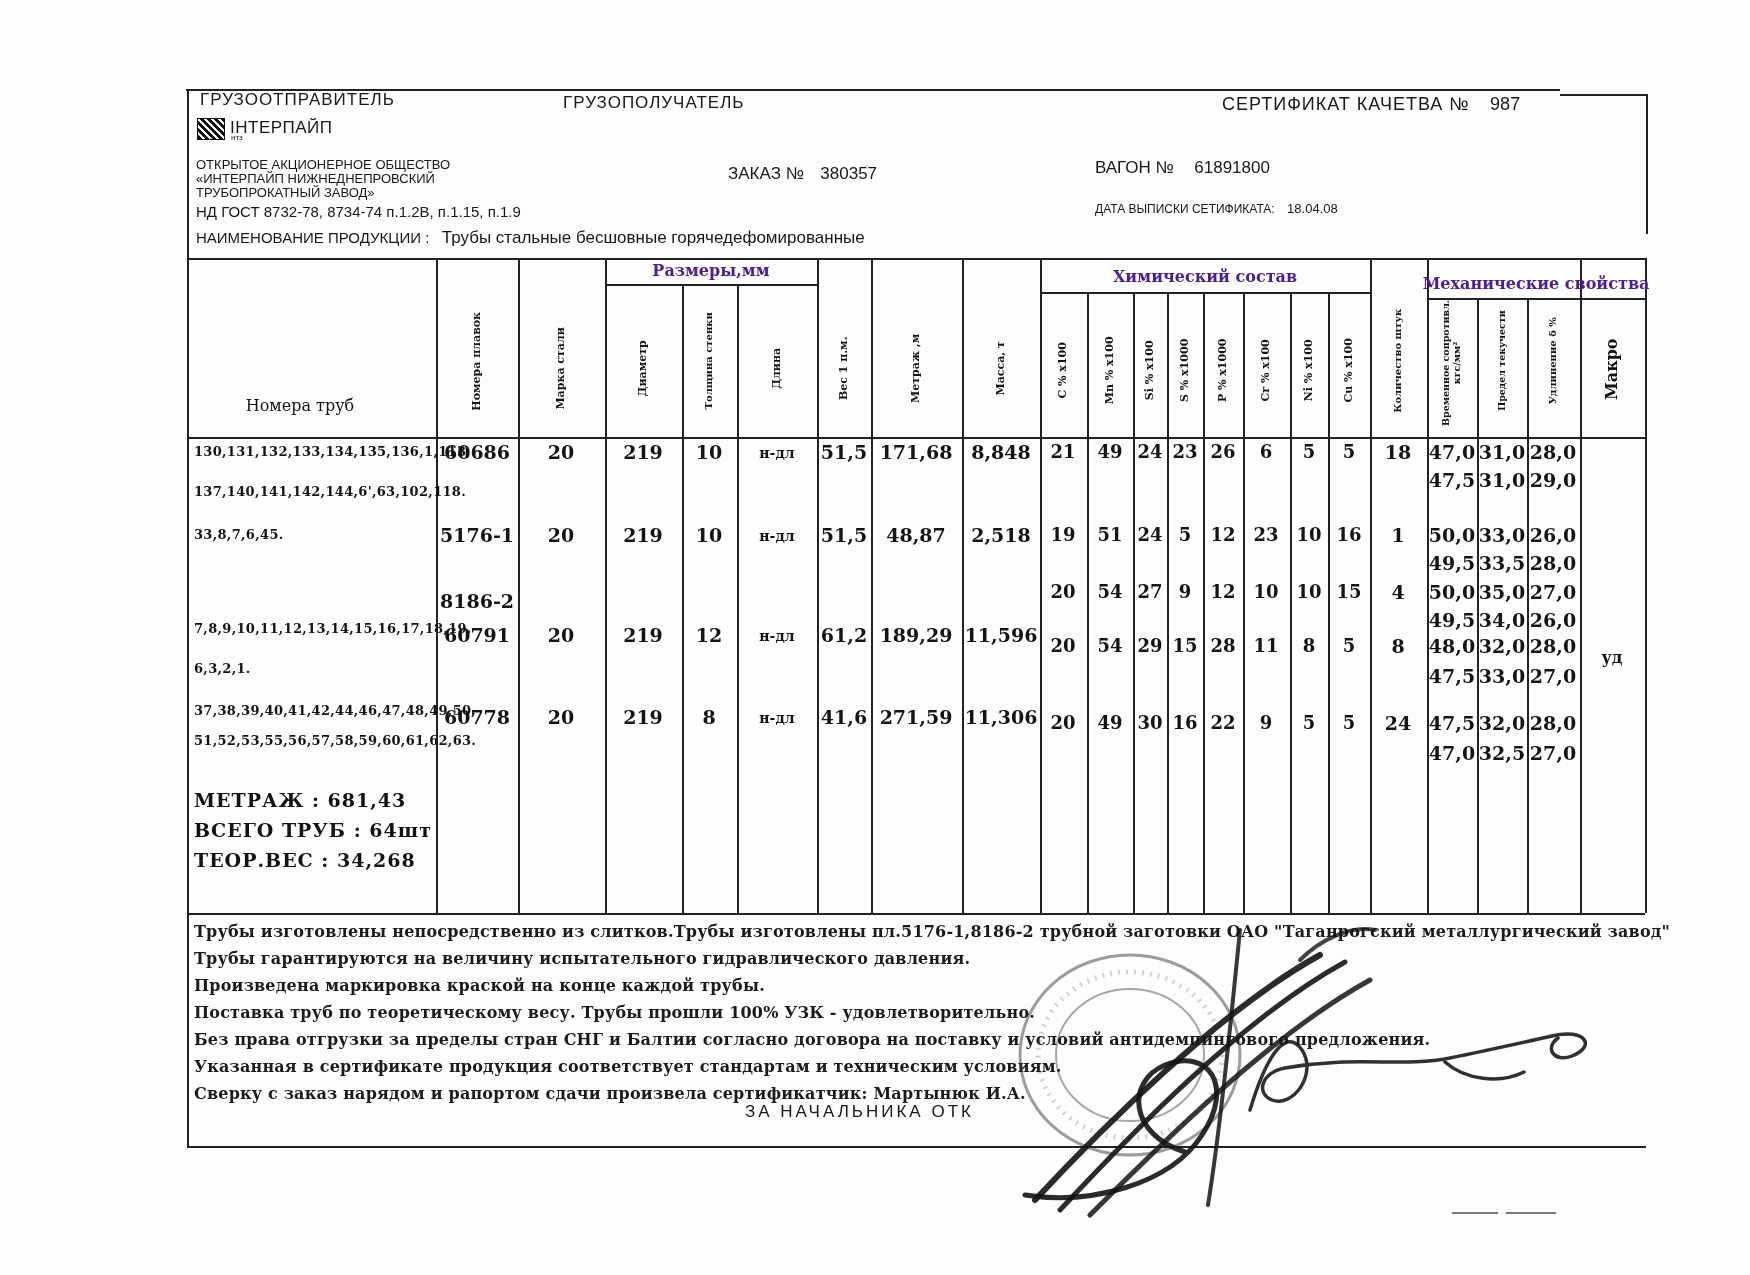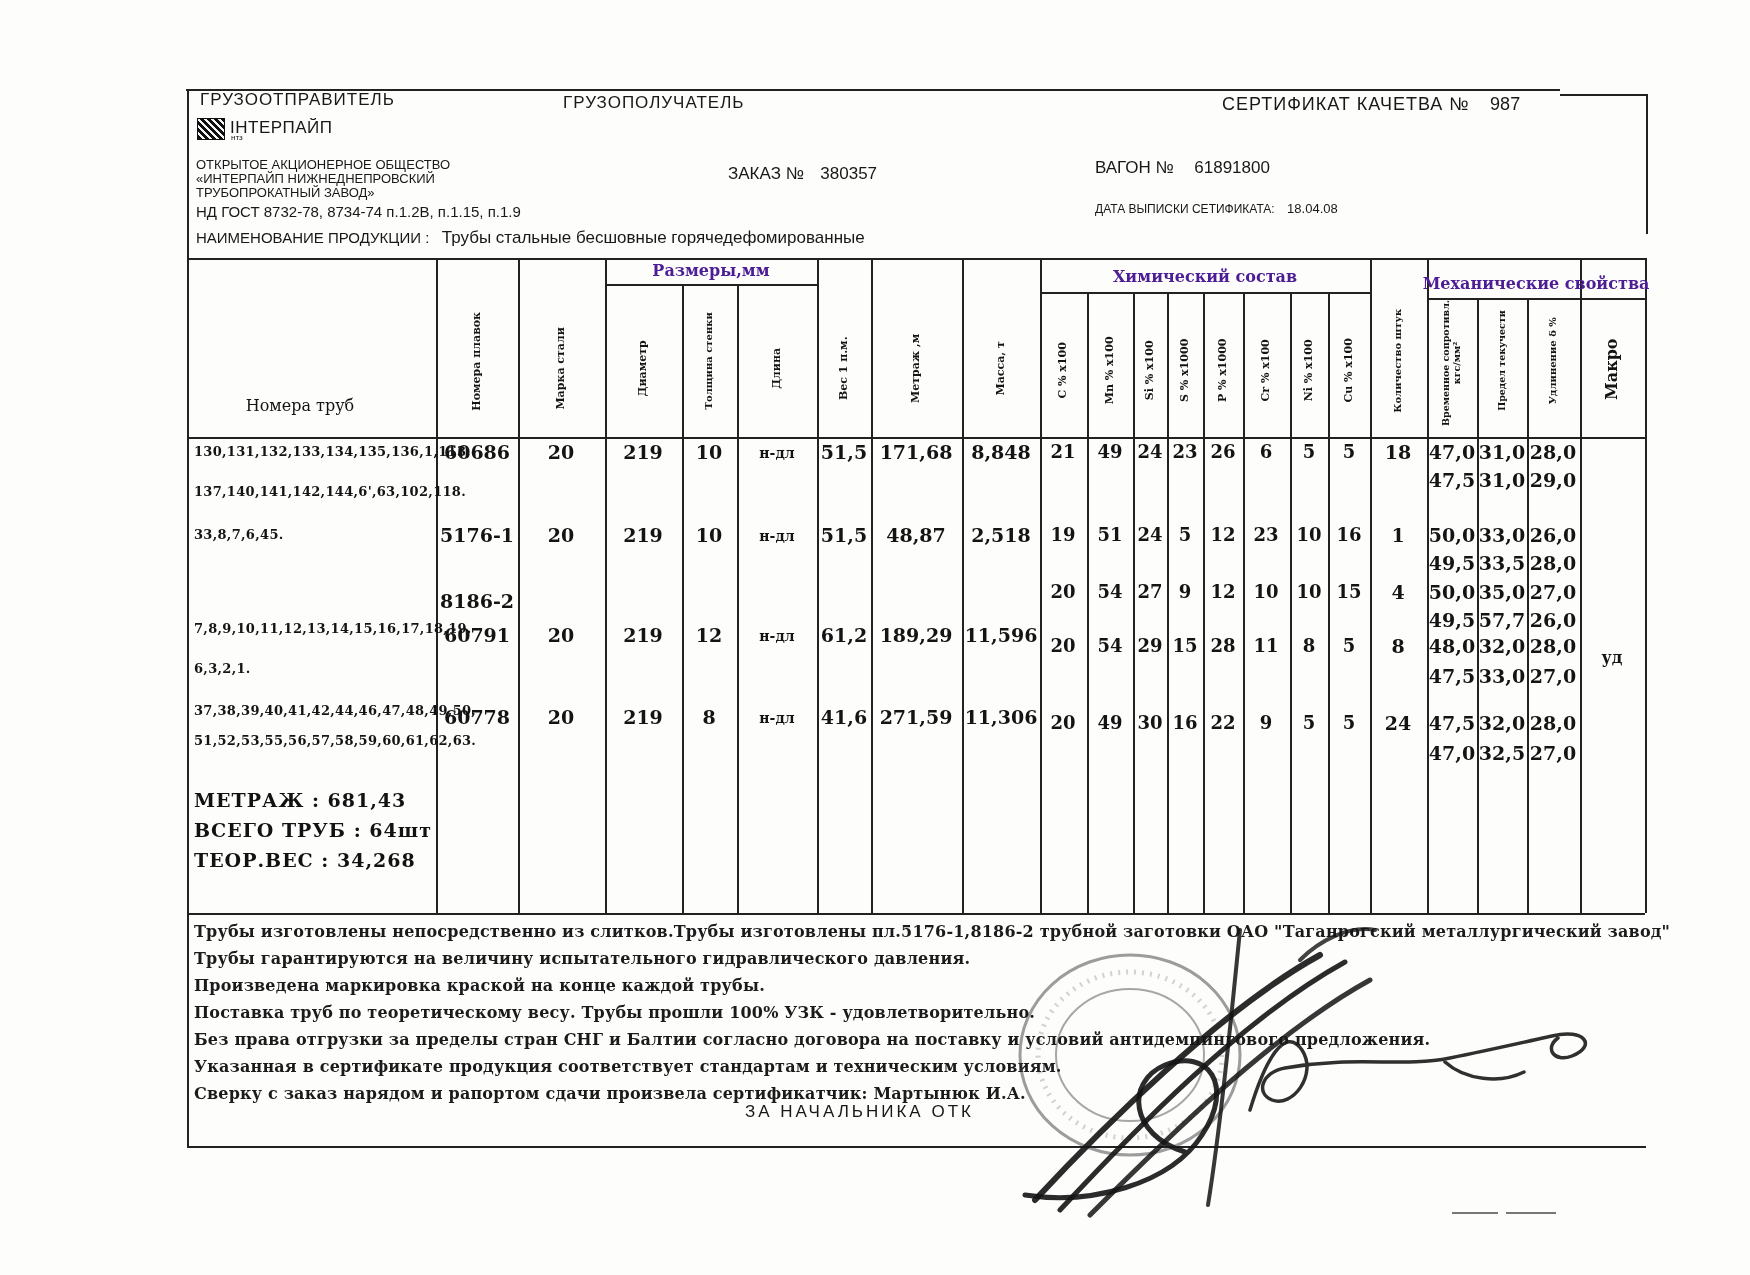--- a/index.html
+++ b/index.html
@@ -196,21 +196,21 @@
   <div class="c ch" style="left:1185px;top:581px">9</div>
   <div class="c ch" style="left:1223px;top:581px">12</div>
   <div class="c ch" style="left:1266px;top:581px">10</div>
   <div class="c ch" style="left:1309px;top:581px">10</div>
   <div class="c ch" style="left:1349px;top:581px">15</div>
   <div class="c" style="left:1398px;top:581px">4</div>
   <div class="c" style="left:1452px;top:581px">50,0</div>
   <div class="c" style="left:1502px;top:581px">35,0</div>
   <div class="c" style="left:1553px;top:581px">27,0</div>
   <div class="c" style="left:1452px;top:609px">49,5</div>
-  <div class="c" style="left:1502px;top:609px">57,7</div>
+  <div class="c" style="left:1502px;top:609px">34,0</div>
   <div class="c" style="left:1553px;top:609px">26,0</div>
 
   <div class="pn" style="left:194px;top:621px">7,8,9,10,11,12,13,14,15,16,17,18,19.</div>
   <div class="pn" style="left:194px;top:661px">6,3,2,1.</div>
   <div class="c" style="left:477px;top:624px">60791</div>
   <div class="c" style="left:561px;top:624px">20</div>
   <div class="c" style="left:643px;top:624px">219</div>
   <div class="c" style="left:709px;top:624px">12</div>
   <div class="c sm" style="left:777px;top:628px">н-дл</div>
   <div class="c" style="left:844px;top:624px">61,2</div>

